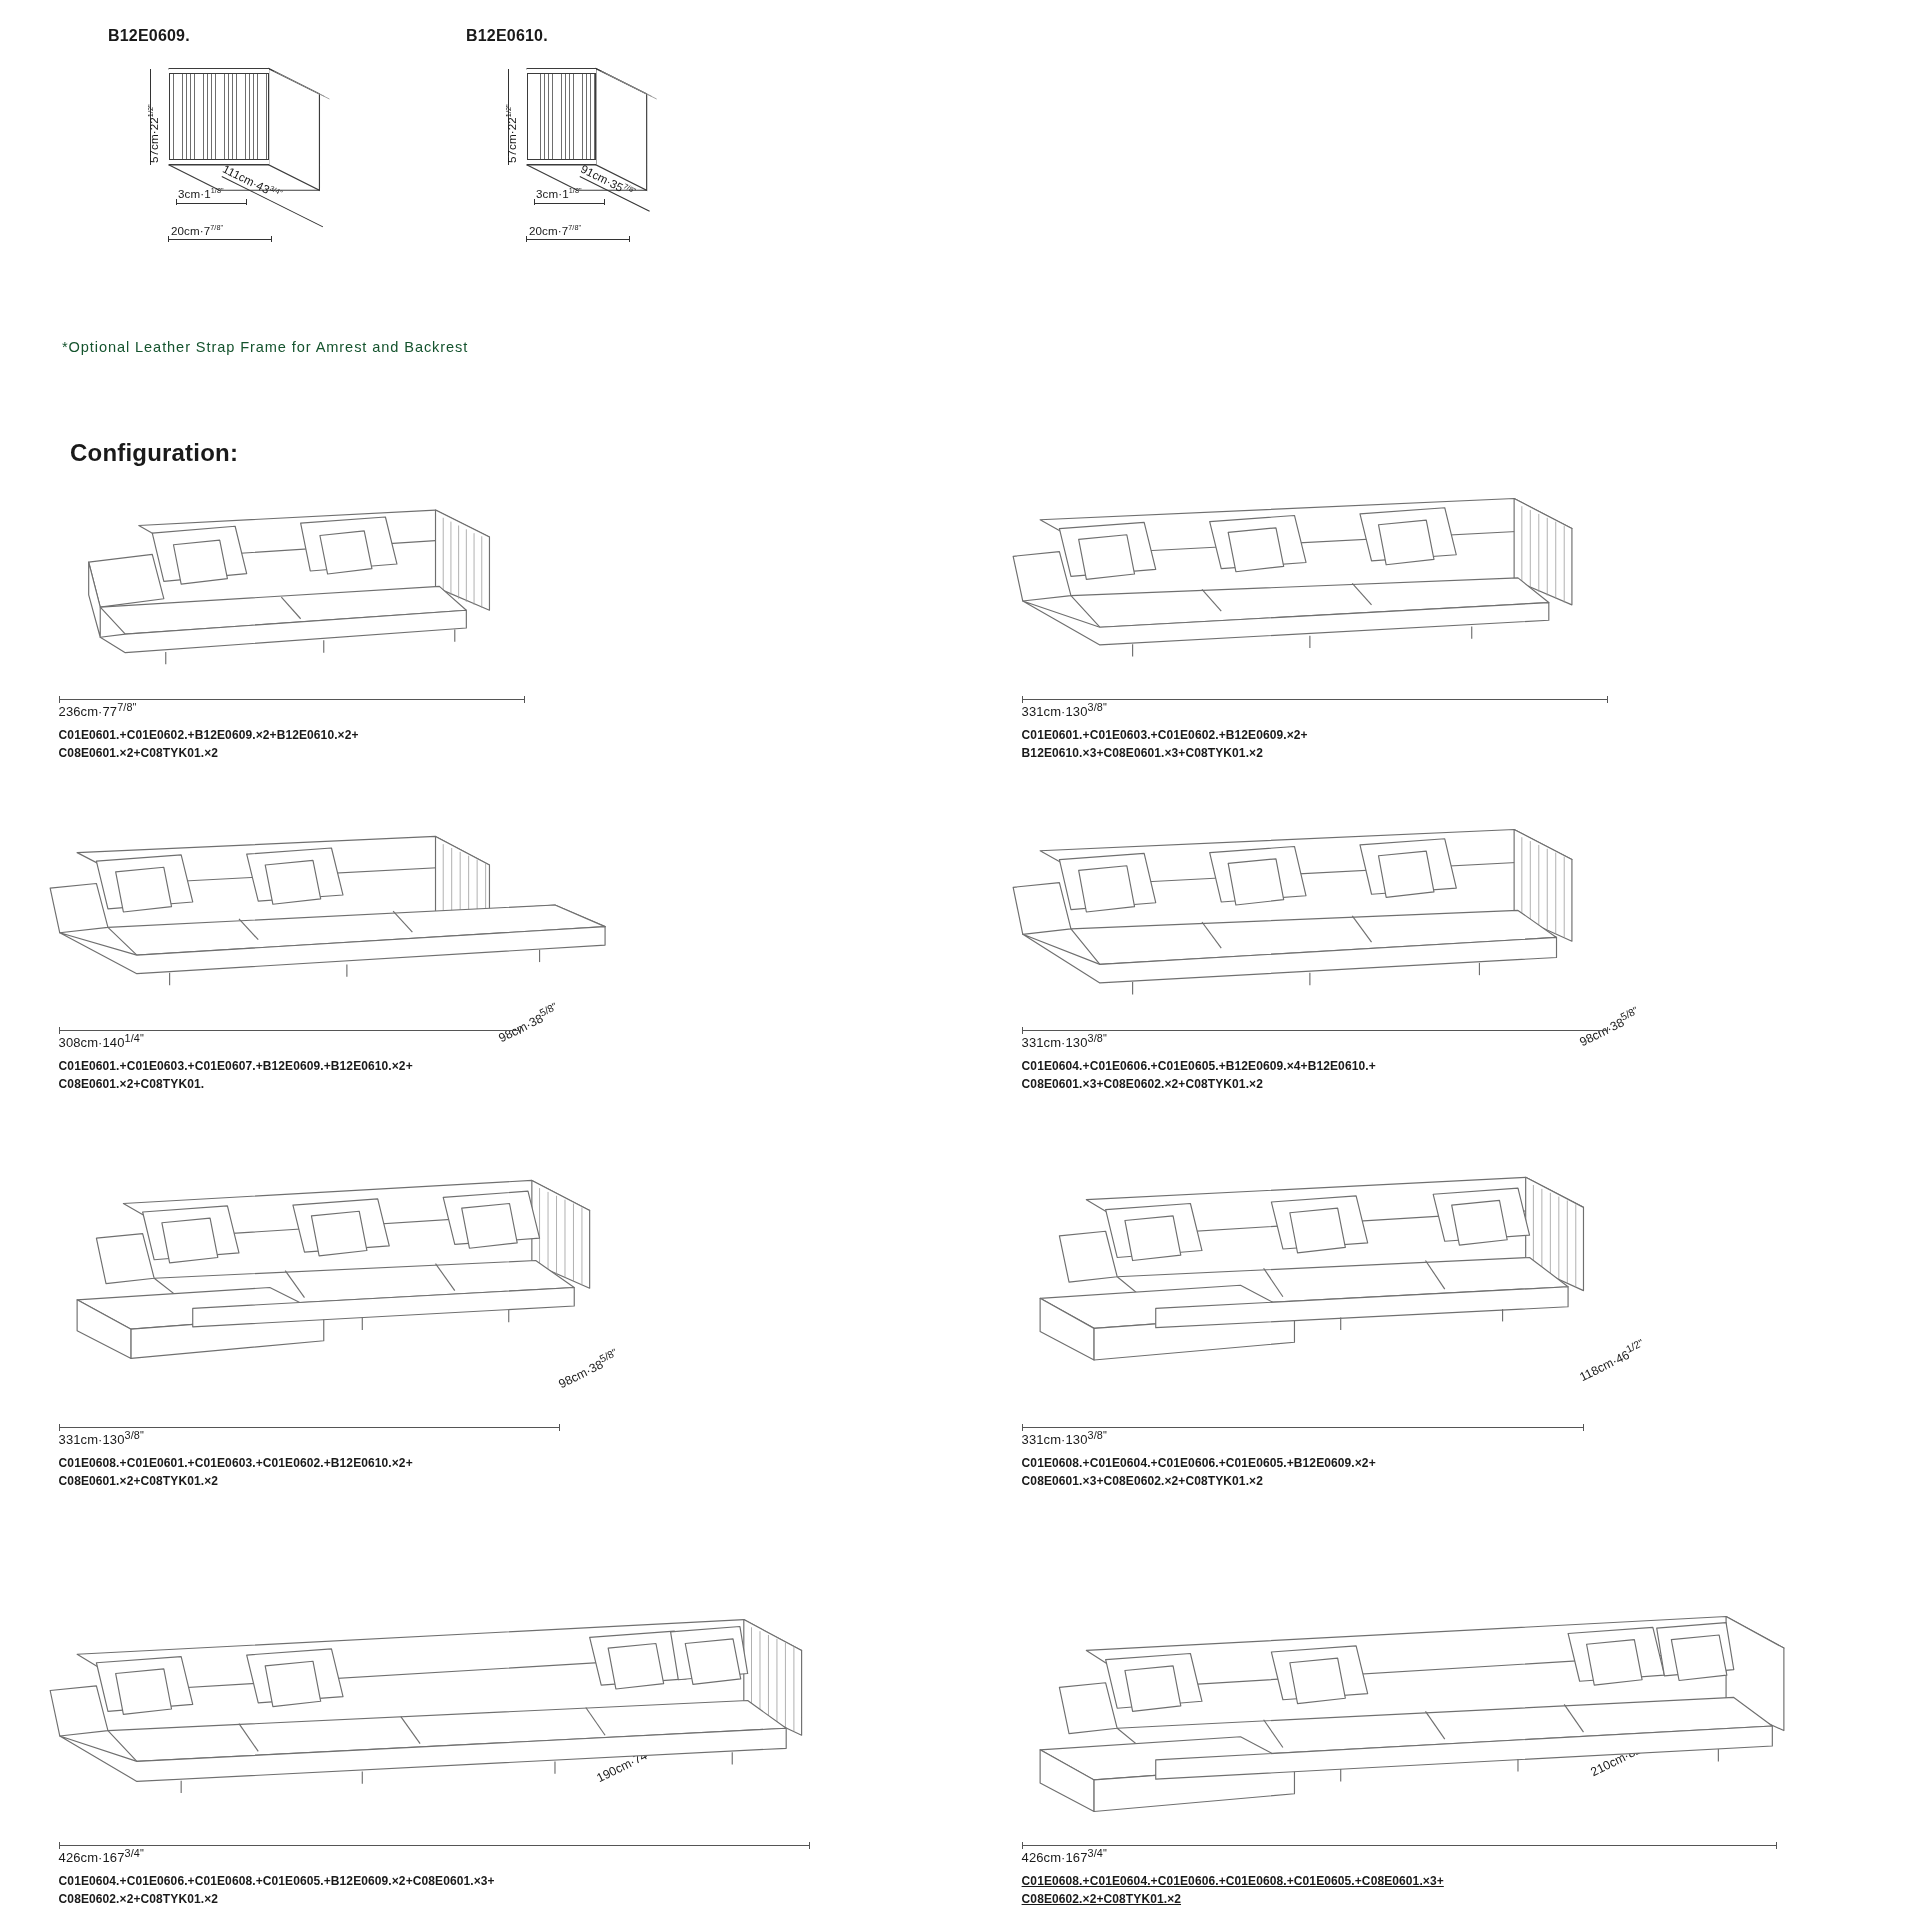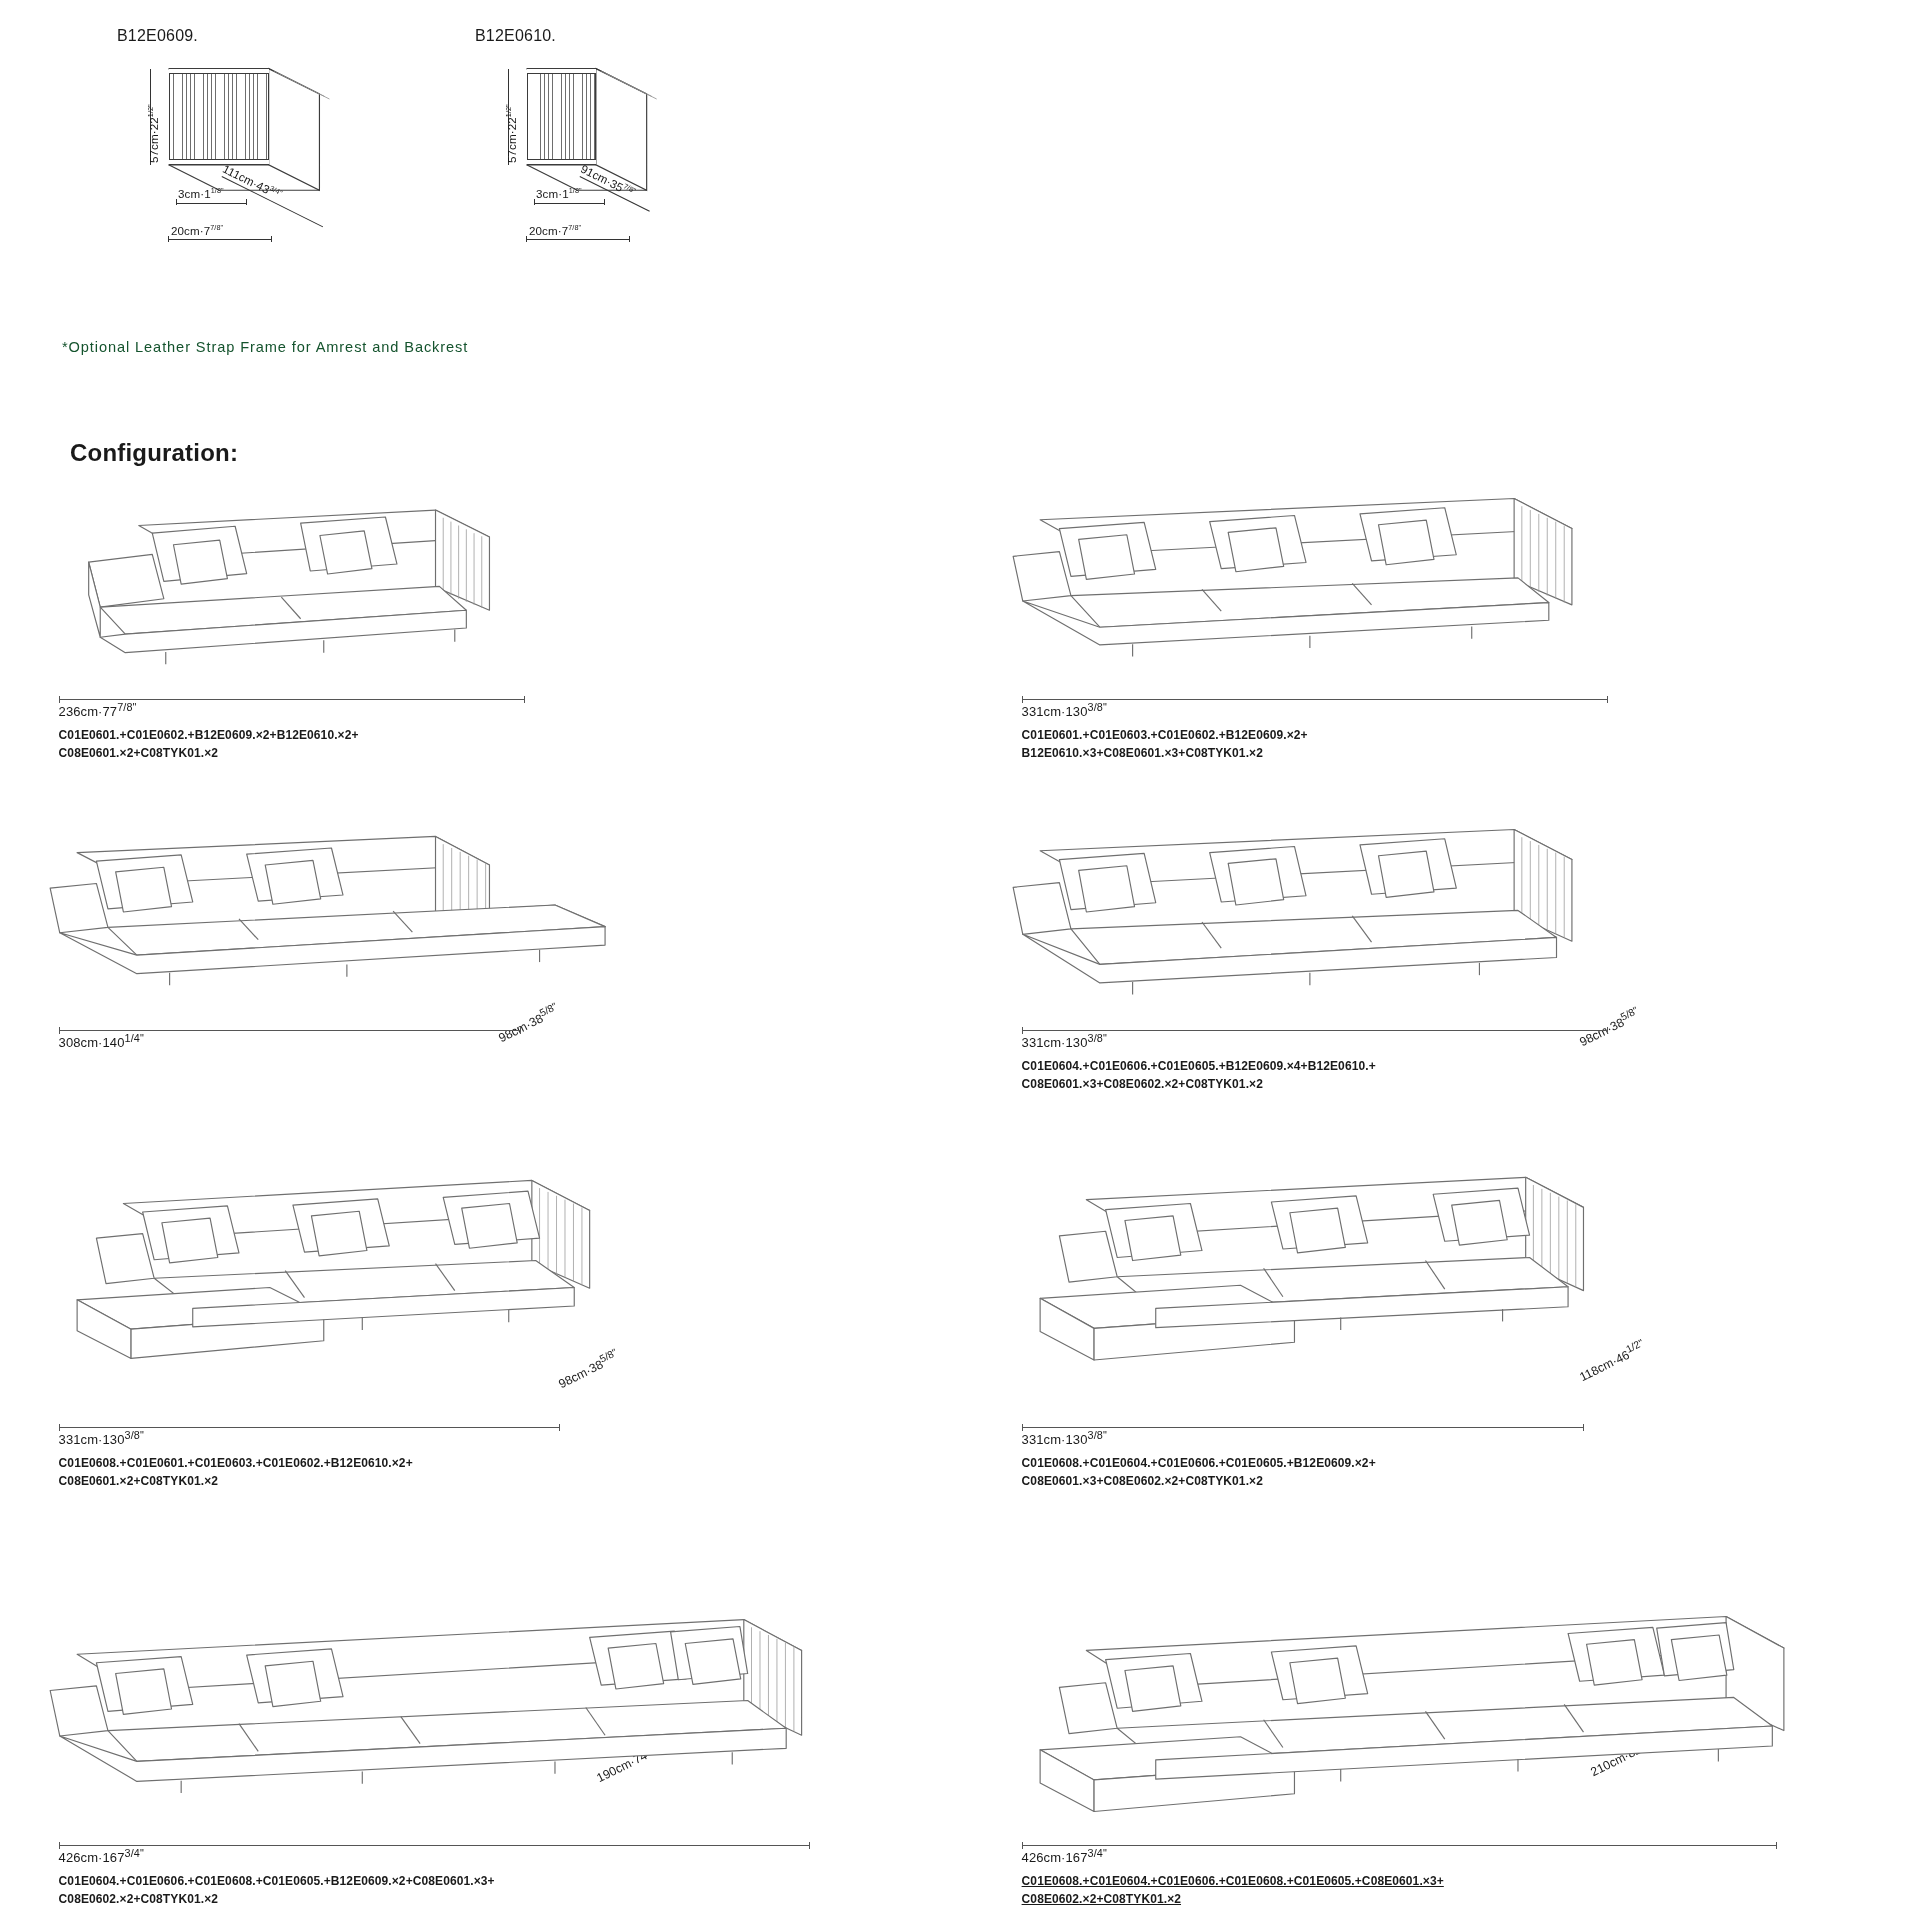--- a/index.html
+++ b/index.html
@@ -22,24 +22,24 @@
     top: 27px;
     width: 732px;
     height: 293px;
   }
   .frame-unit { position: absolute; top: 0; }
   .frame-unit.u1 { left: 50px; }
   .frame-unit.u2 { left: 408px; }
 
   .frame-code {
     font-size: 16px;
-    font-weight: normal;
+    font-weight: bold;
     letter-spacing: 0.2px;
     white-space: nowrap;
-    margin-left: 13px;
+    margin-left: 4px;
   }
 
   .frame-art { position: relative; margin-top: 14.6px; }
 
   
   .panel {
     position: absolute;
     border: 1.2px solid #3b3b3b;
     background:
       repeating-linear-gradient(to right,
@@ -388,20 +388,22 @@
         </g>
       </svg>
     </div>
     <div class="width-rule" style="left:4.6px;top:216px;width:462px;"></div>
     <div class="width-label" style="left:4.6px;top:218px;">
       <span>308cm·140</span><sup>1/4"</sup>
     </div>
     <div class="depth-label" style="left:501px;top:562px;transform:rotate(-26.5deg);">
       <span>98cm·38</span><sup>5/8"</sup>
     </div>
+    <div class="codes" style="left:4.6px;top:243px;">C01E0601.+C01E0603.+C01E0607.+B12E0609.+B12E0610.×2+
+C08E0601.×2+C08TYK01.</div>
   </div>
 
   <div class="cfg" style="left:1017px;top:331px;">
     <div class="cfg-art">
       <svg viewBox="0 0 2460 560" width="948" height="216">
         <g fill="#ffffff" stroke="#6f6f6f" stroke-width="3" stroke-linejoin="round">
           <polygon points="60,95 1290,40 1440,118 215,182"></polygon>
           <polygon points="1290,40 1440,118 1440,330 1290,262"></polygon>
           <g stroke="#9a9a9a" stroke-width="2">
             <line x1="1310" y1="60" x2="1310" y2="272"></line>

